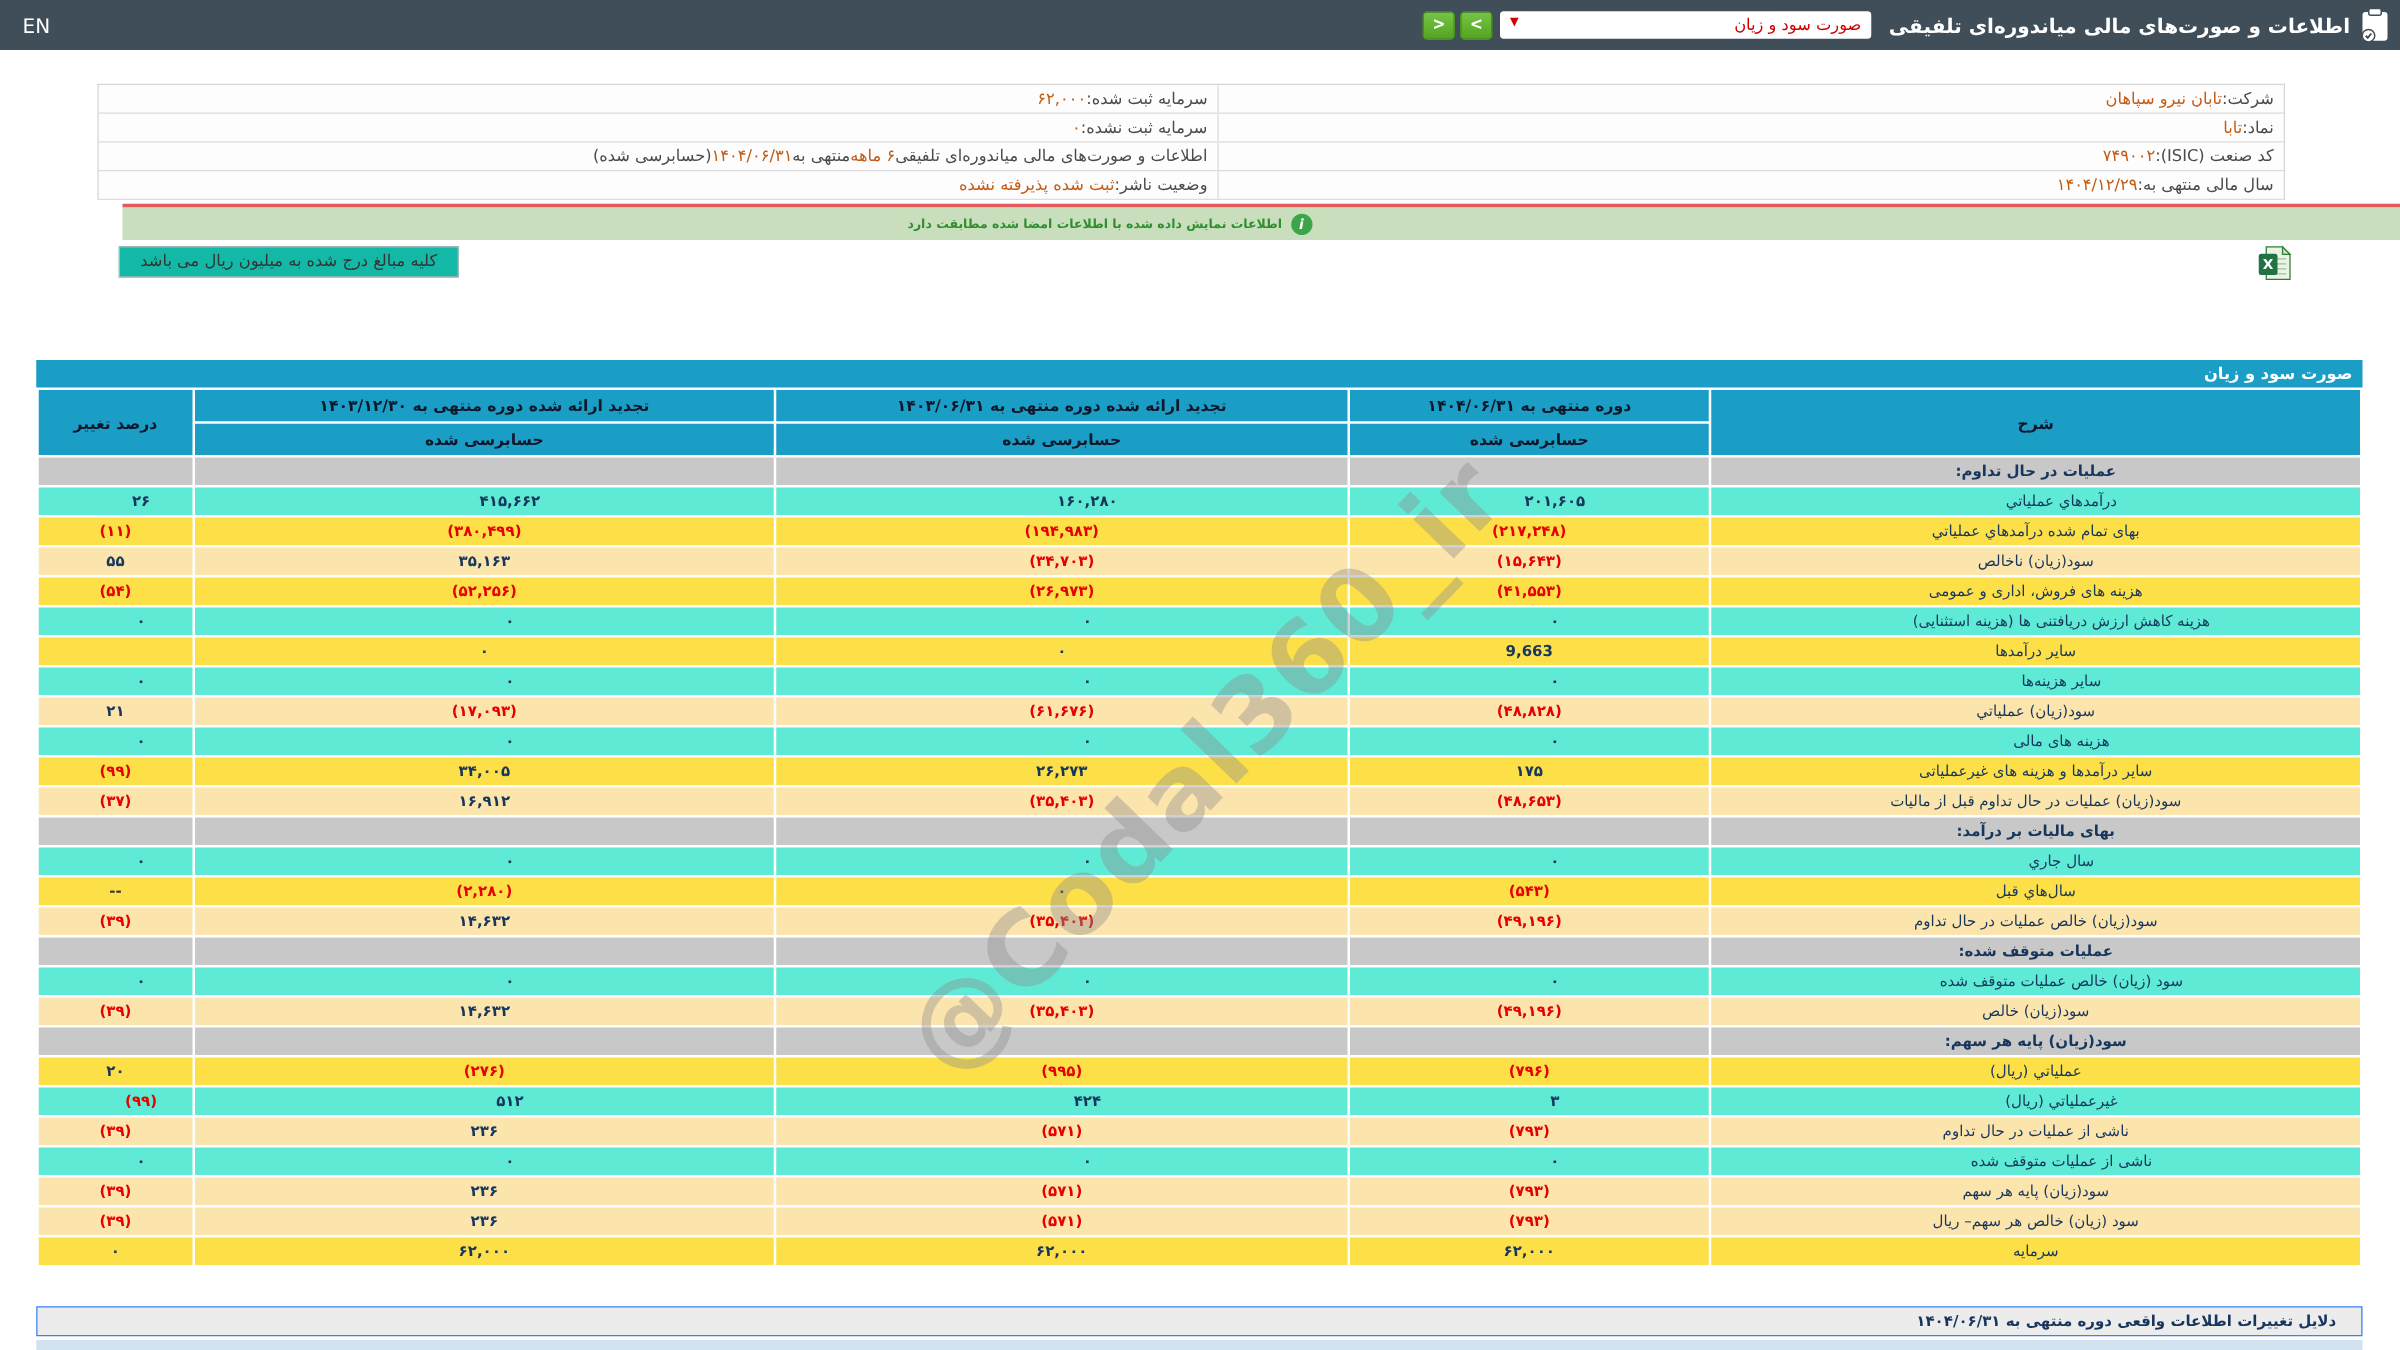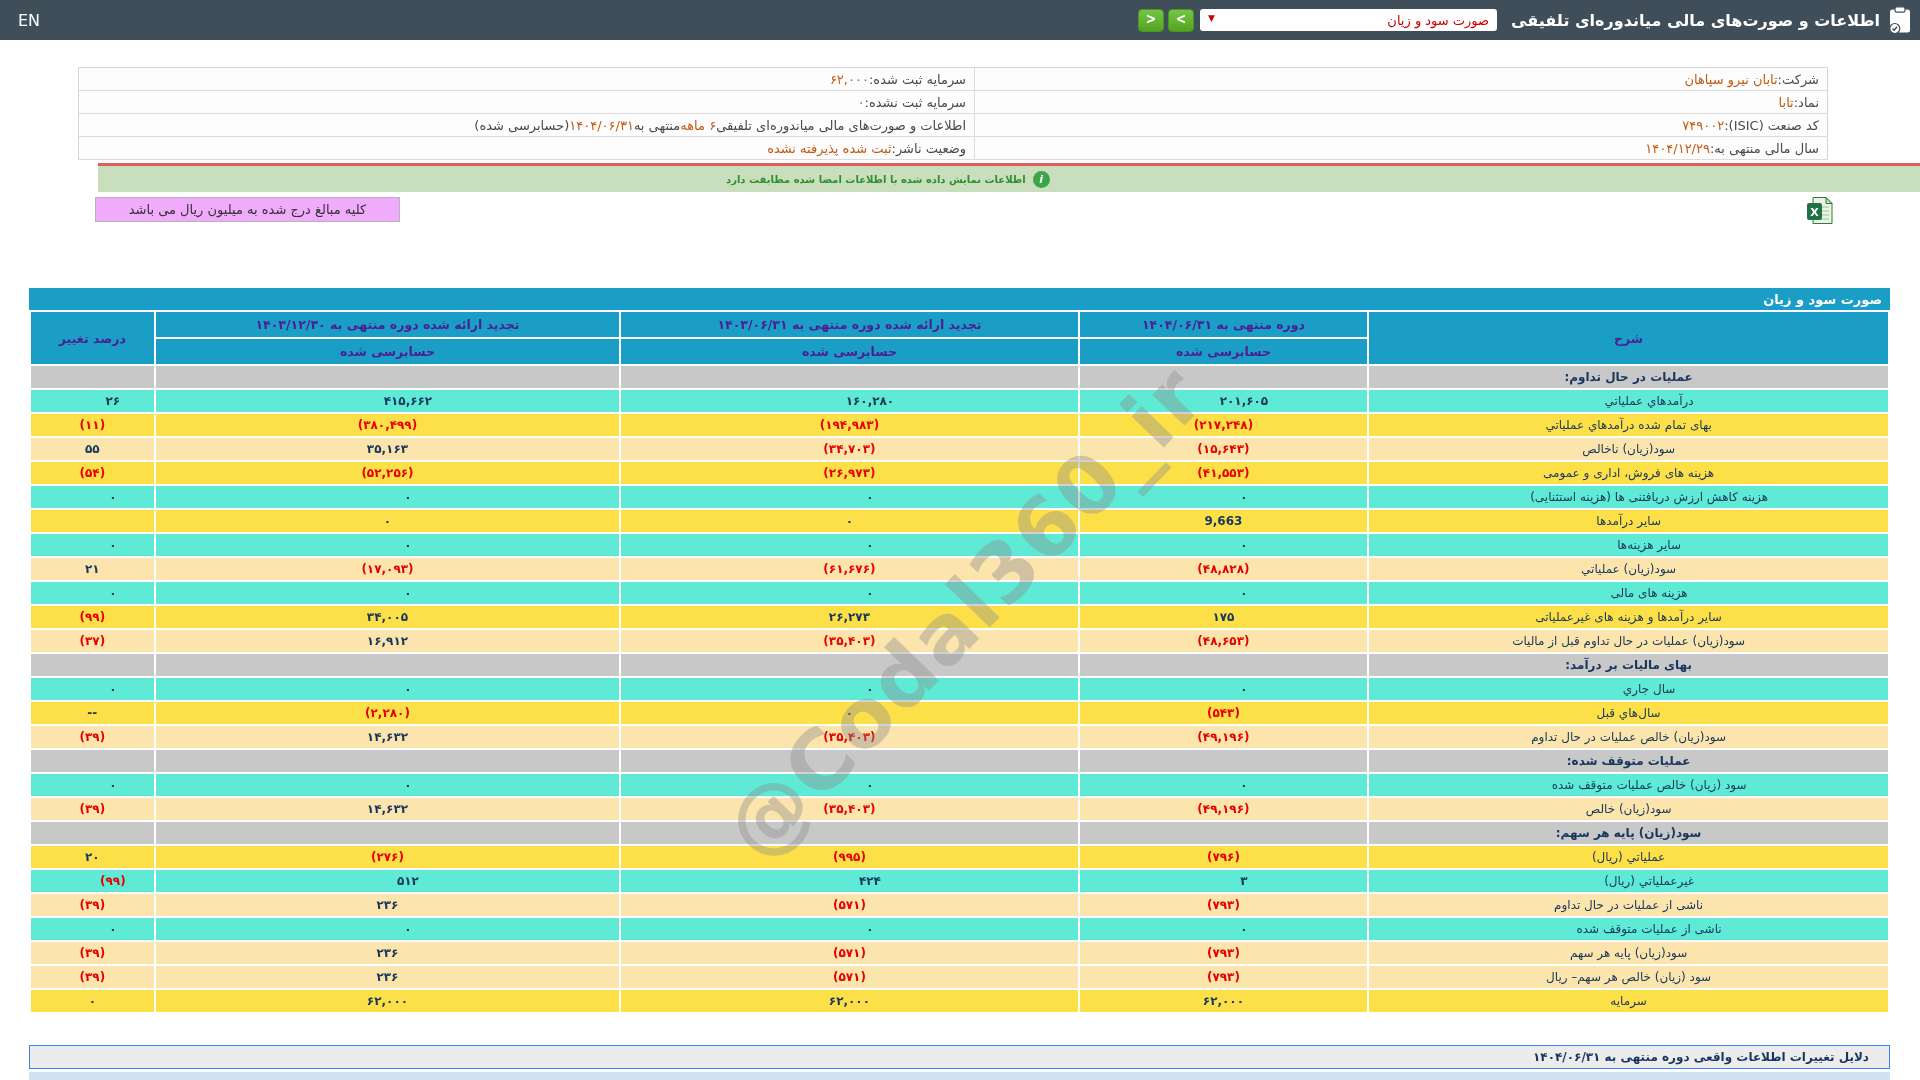--- a/index.html
+++ b/index.html
@@ -35,31 +35,31 @@
   .iseg  { color:#4a4a4a; }
   .ihl   { color:#c55a11; }
 
   .red-line { position:absolute; top:163px; left:98px; width:1822px; height:3px; background:#e05c5c; }
   .alert-bar { position:absolute; top:166px; left:98px; width:1822px; height:26px; background:#c9debc; }
   .alert-inner { position:absolute; left:628px; top:0; height:100%; display:flex; align-items:center; direction:rtl; }
   .info-badge { width:17px; height:17px; border-radius:50%; background:#3da549; color:#fff; font-size:11px;
         font-weight:bold; font-style:italic; display:flex; align-items:center; justify-content:center; margin-left:7px; }
   .alert-text { color:#2f8f2f; font-size:10px; font-weight:bold; white-space:nowrap; }
 
-  .note-box { position:absolute; top:197px; left:95px; width:305px; height:25px; background:#f0abfc;
+  .note-box { position:absolute; top:197px; left:95px; width:272px; height:25px; background:#14b8a6;
         border:1px solid #b5b5b5; display:flex; align-items:center; justify-content:center;
         font-size:13px; color:#333; }
   .excel-btn { position:absolute; top:196px; left:1806px; width:28px; height:29px; cursor:pointer; }
 
   
   .stmt-wrap { position:absolute; top:288px; left:29px; width:1861px; }
   .stmt-title { height:22px; background:#1b9ec6; color:#fff; font-size:13px; font-weight:bold;
         display:flex; align-items:center; padding:0 8px; }
   table.stmt { width:100%; border-collapse:separate; border-spacing:2px; table-layout:fixed; direction:rtl; }
-  table.stmt th { background:#1b9ec6; color:#4c1d95; font-weight:bold; font-size:12.5px; height:25px;
+  table.stmt th { background:#1b9ec6; color:#0f172a; font-weight:bold; font-size:12.5px; height:25px;
         text-align:center; padding:0 4px; overflow:hidden; white-space:nowrap; }
   table.stmt td { height:22px; font-size:12px; text-align:center; padding:0; overflow:hidden; white-space:nowrap; }
   td.lbl { text-align:right; padding:0 6px; color:#17365d; font-size:12.5px; }
   tr.blue td { background:#5eead4;padding-left:41px; }
   tr.gray td { background:#fde047; }
   tr.tan  td { background:#fce5ac; }
   tr.sec  td { background:#c8c8c8; }
   tr.sec  td.lbl { font-weight:bold; }
   .num { font-weight:bold; }
   .num.pos  { color:#17365d; }

